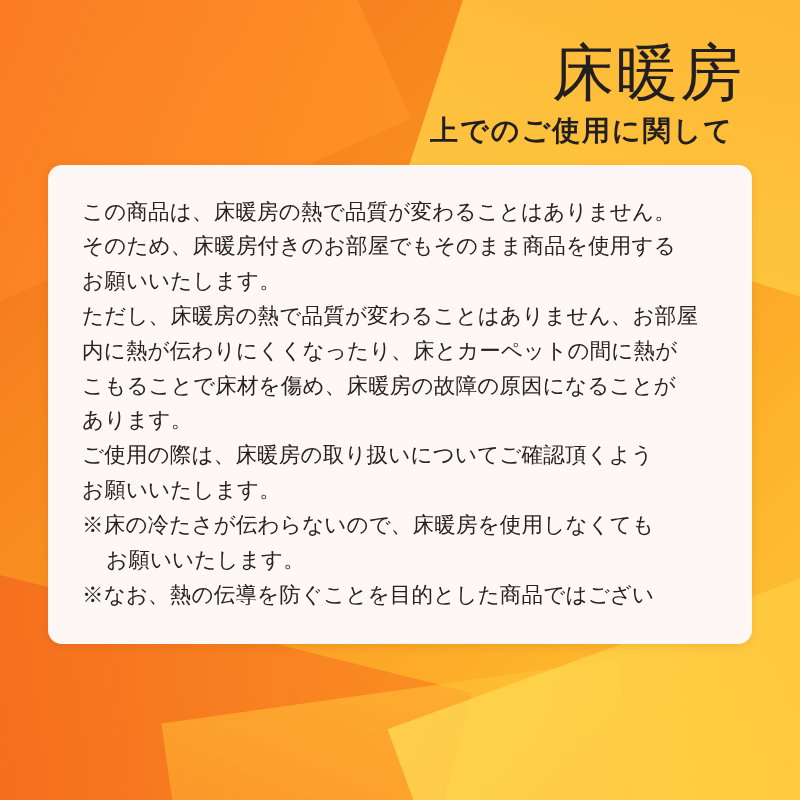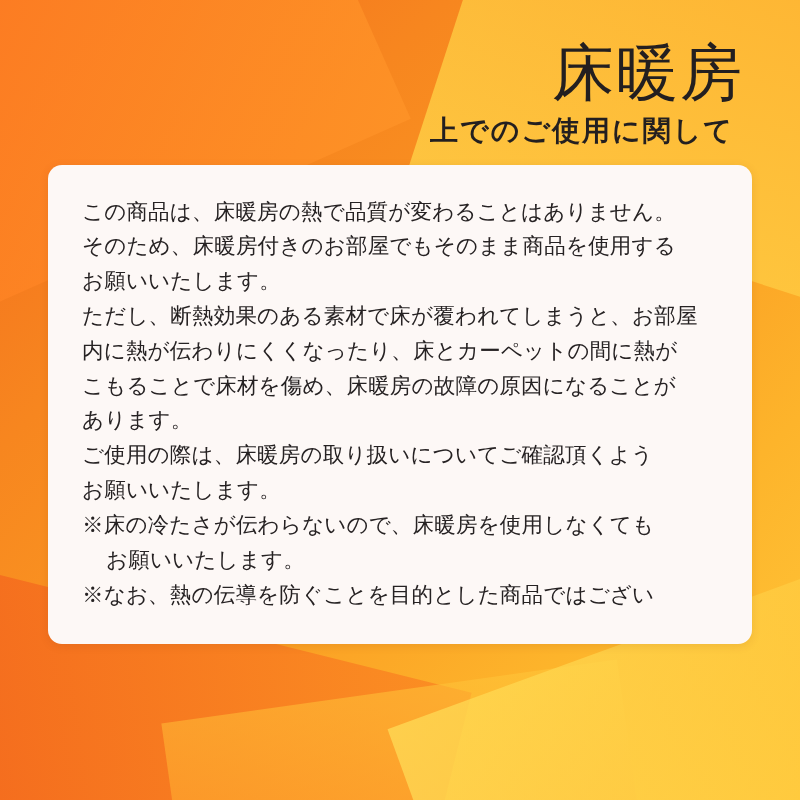--- a/index.html
+++ b/index.html
@@ -135,21 +135,21 @@
   <div class="headline">
     <h1 class="headline-main">床暖房</h1>
     <div class="headline-sub">上でのご使用に関して</div>
   </div>
 
   <div class="card">
     <div class="body-block">
         <div class="body-line">この商品は、床暖房の熱で品質が変わることはありません。</div>
         <div class="body-line">そのため、床暖房付きのお部屋でもそのまま商品を使用する</div>
         <div class="body-line">お願いいたします。</div>
-        <div class="body-line">ただし、断熱効果のある素材で床が覆われてしまうと、お部屋</div>
+        <div class="body-line">ただし、床暖房の熱で品質が変わることはありません、お部屋</div>
         <div class="body-line">内に熱が伝わりにくくなったり、床とカーペットの間に熱が</div>
         <div class="body-line">こもることで床材を傷め、床暖房の故障の原因になることが</div>
         <div class="body-line">あります。</div>
         <div class="body-line">ご使用の際は、床暖房の取り扱いについてご確認頂くよう</div>
         <div class="body-line">お願いいたします。</div>
         <div class="body-line">※床の冷たさが伝わらないので、床暖房を使用しなくても</div>
         <div class="body-line indent">お願いいたします。</div>
         <div class="body-line">※なお、熱の伝導を防ぐことを目的とした商品ではござい</div>
       </div>
   </div>

